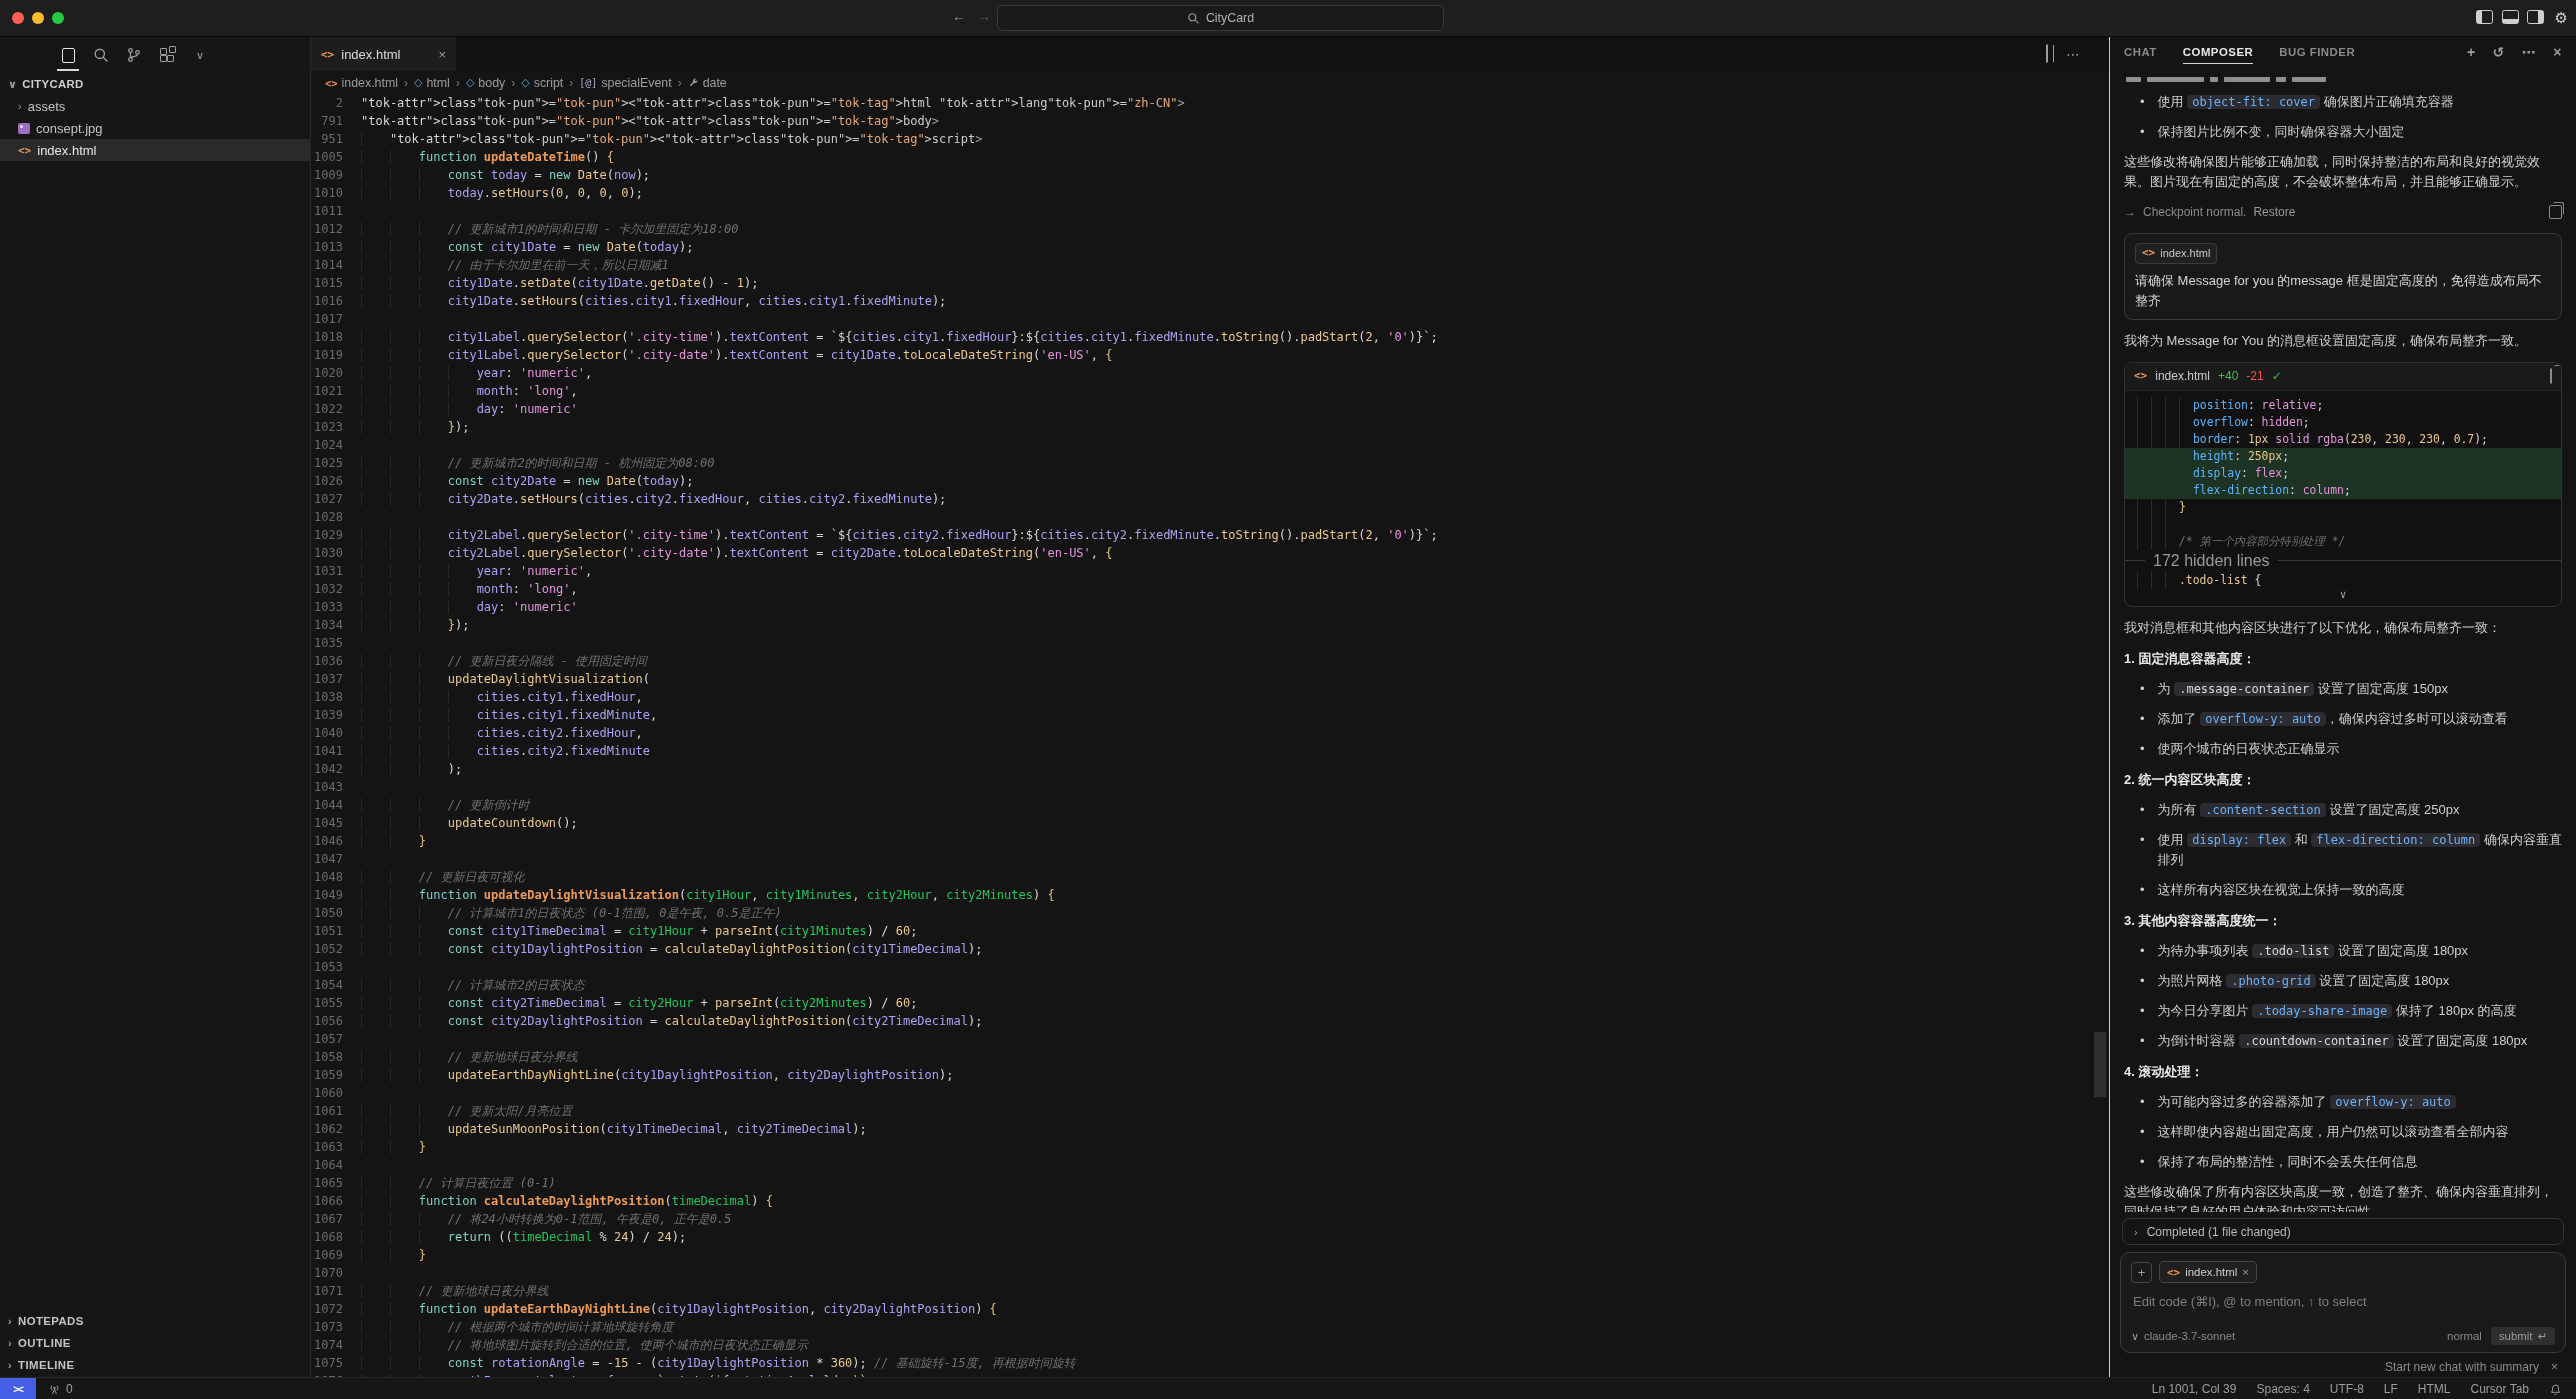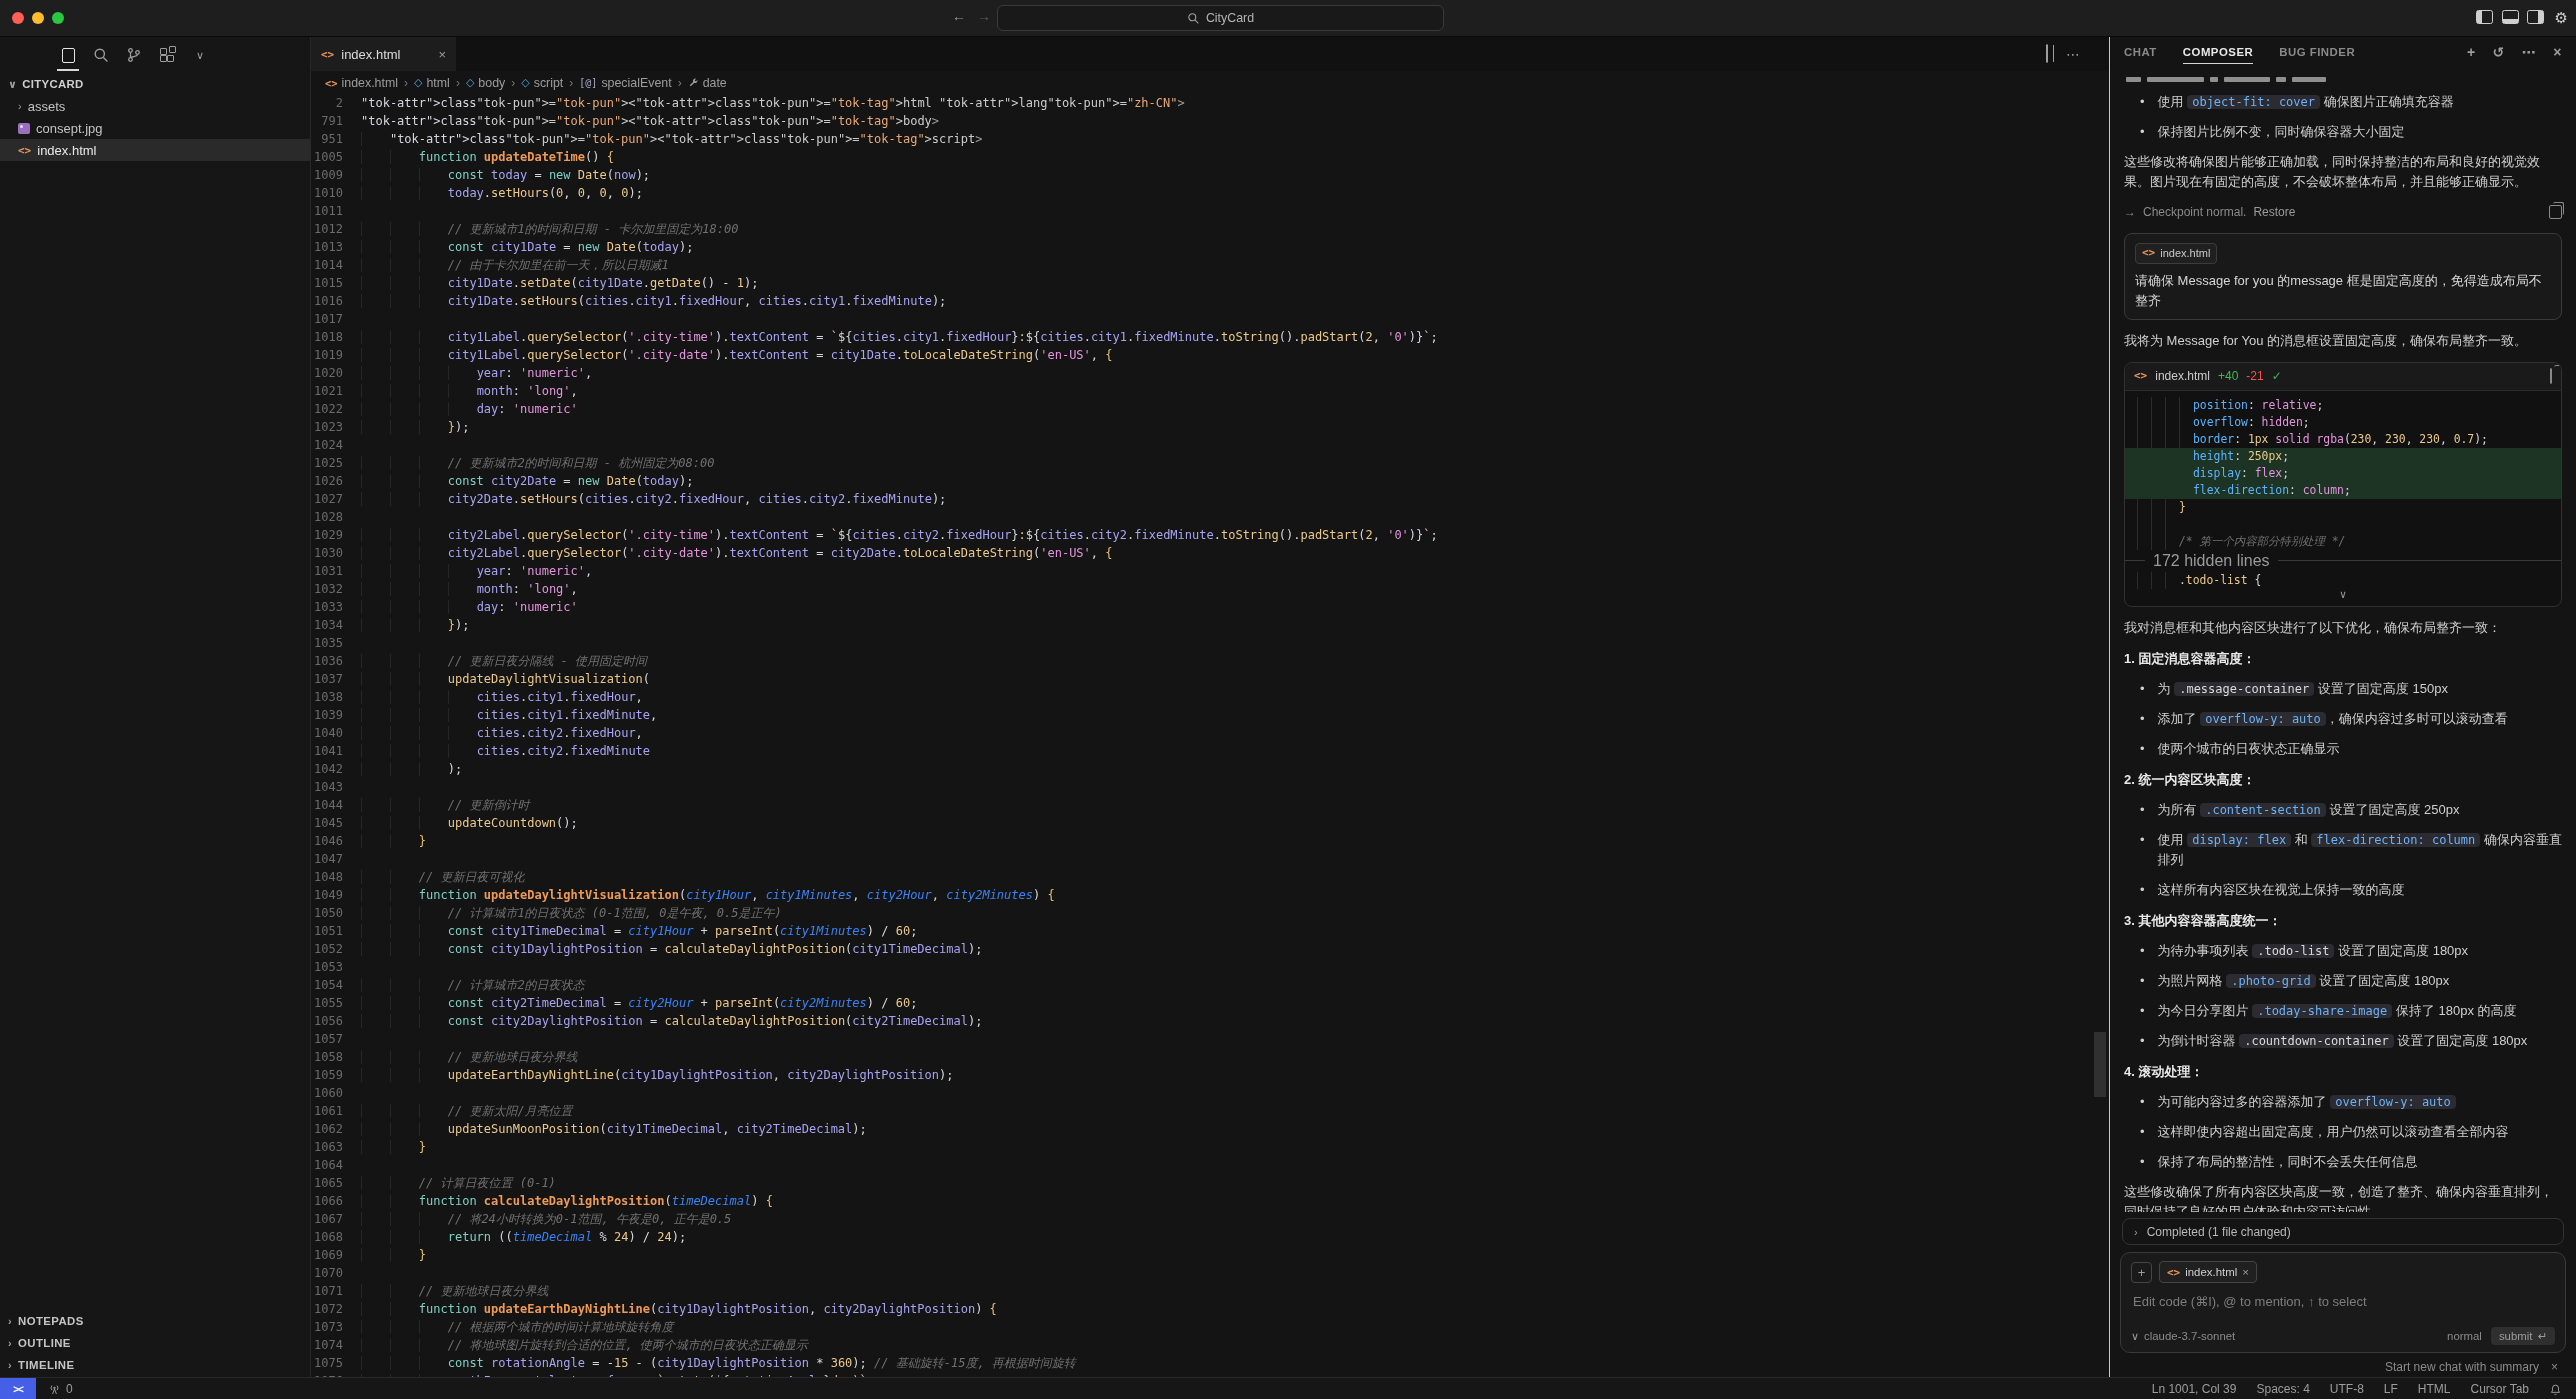--- a/index.html
+++ b/index.html
@@ -56,21 +56,21 @@
   .bc-sep{color:#767676;font-size:12px;}
   .bc-ico-code{color:#e8935a;font-family:"DejaVu Sans Mono",monospace;font-size:10.4px;font-weight:bold;}
   .bc-ico-el{color:#53a7e0;font-size:11px;}
   .bc-ico-ev{color:#a9a9c8;font-family:"DejaVu Sans Mono",monospace;font-size:10px;}
   .code{flex:1;overflow:hidden;font:12px/18px "DejaVu Sans Mono",monospace;white-space:pre;}
   .cl{display:flex;height:18px;}
   .ln{width:32px;text-align:right;color:#6b6b6b;flex:none;}
   .ct{margin-left:18px;color:#d6d6dd;}
   .ig{box-shadow:inset 1px 0 0 #262626;}
   .tok-kw{color:#7fd0c6;} .tok-fnd{color:#ed9a57;font-weight:bold;} .tok-call{color:#ebc88d;}
-  .tok-idt{color:#a8a3f2;} .tok-prm{color:#3b82f6;font-style:italic;}
+  .tok-idt{color:#a8a3f2;} .tok-prm{color:#22c55e;}
   .tok-str{color:#e394dc;} .tok-tpl{color:#ebc88d;} .tok-tpx{color:#d6d6dd;}
   .tok-num{color:#ebc88d;} .tok-cmt{color:#707070;font-style:italic;} .tok-str2{color:#e8a979;}
   .tok-pun{color:#9d9d9d;} .tok-brc{color:#e5c07b;}
   .scrollthumb{position:absolute;right:3px;top:995px;width:12px;height:65px;background:#424242;opacity:.6;}
   
   .chat{width:466px;min-width:466px;border-left:1px solid #fdba74;background:#141414;display:flex;flex-direction:column;}
   .chat-tabs{height:30px;display:flex;align-items:center;gap:26px;padding:0 14px;font-size:11.4px;font-weight:bold;letter-spacing:0.5px;color:#8a8a8a;}
   .chat-tab{position:relative;height:100%;display:flex;align-items:center;}
   .chat-tab.active{color:#e8e8e8;}
   .chat-tab.active::after{content:"";position:absolute;left:0;right:0;bottom:3px;height:1.5px;background:#d8d8d8;}

